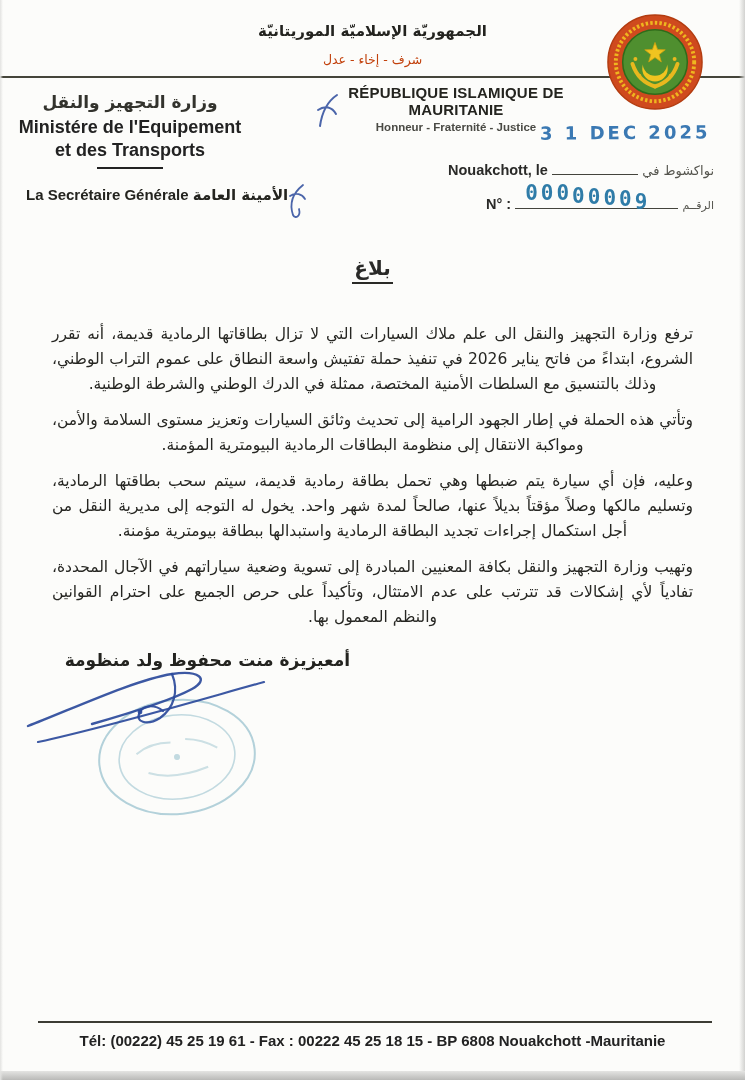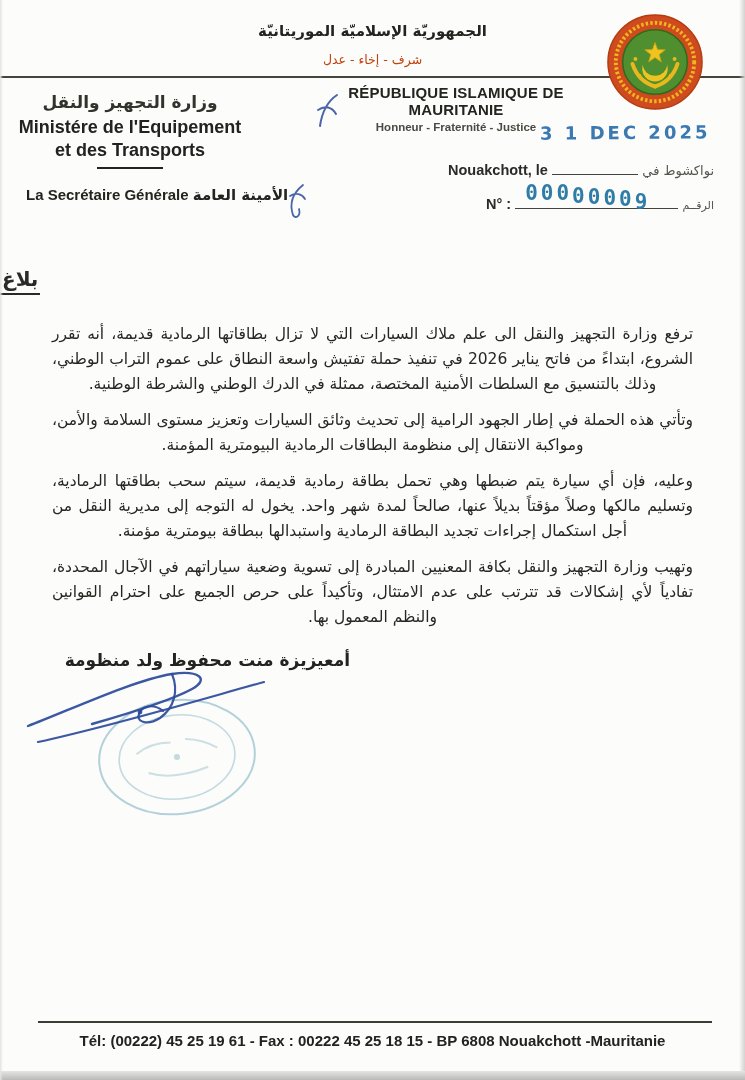--- a/index.html
+++ b/index.html
@@ -55,21 +55,21 @@
     display:flex; align-items:baseline; gap:4px; }
   .num-line .fr { font-weight:bold; font-size:14.5px; white-space:nowrap; }
   .num-line .fill { flex:1; border-bottom:1.5px solid #44443c; height:12px; position:relative; }
   .num-line .arlbl { font-size:11px; color:#55554e; white-space:nowrap; }
   .num-stamp { position:absolute; left:10px; top:-16px; color:#2f7ca8;
     font-weight:bold; font-size:21px; letter-spacing:3px; white-space:nowrap;
     font-family:"DejaVu Sans Mono",monospace; }
   .num-stamp span { display:inline-block; }
 
   
-  .doc-title { position:absolute; top:256px; left:0; width:100%; text-align:left;margin-top:11px; }
+  .doc-title { position:absolute; top:256px; left:0; width:100%; text-align:center; }
   .doc-title span { display:inline-block; font-weight:bold; font-size:20px;
     border-bottom:2px solid #2a2a26; padding:0 2px 2px; }
 
   
   .body-text { position:absolute; top:322px; left:52px; width:641px;
     font-size:15.5px; line-height:25px; color:#262622; text-align:justify;
     text-align-last:center; }
   .body-text p { margin-bottom:11px; }
 
   

